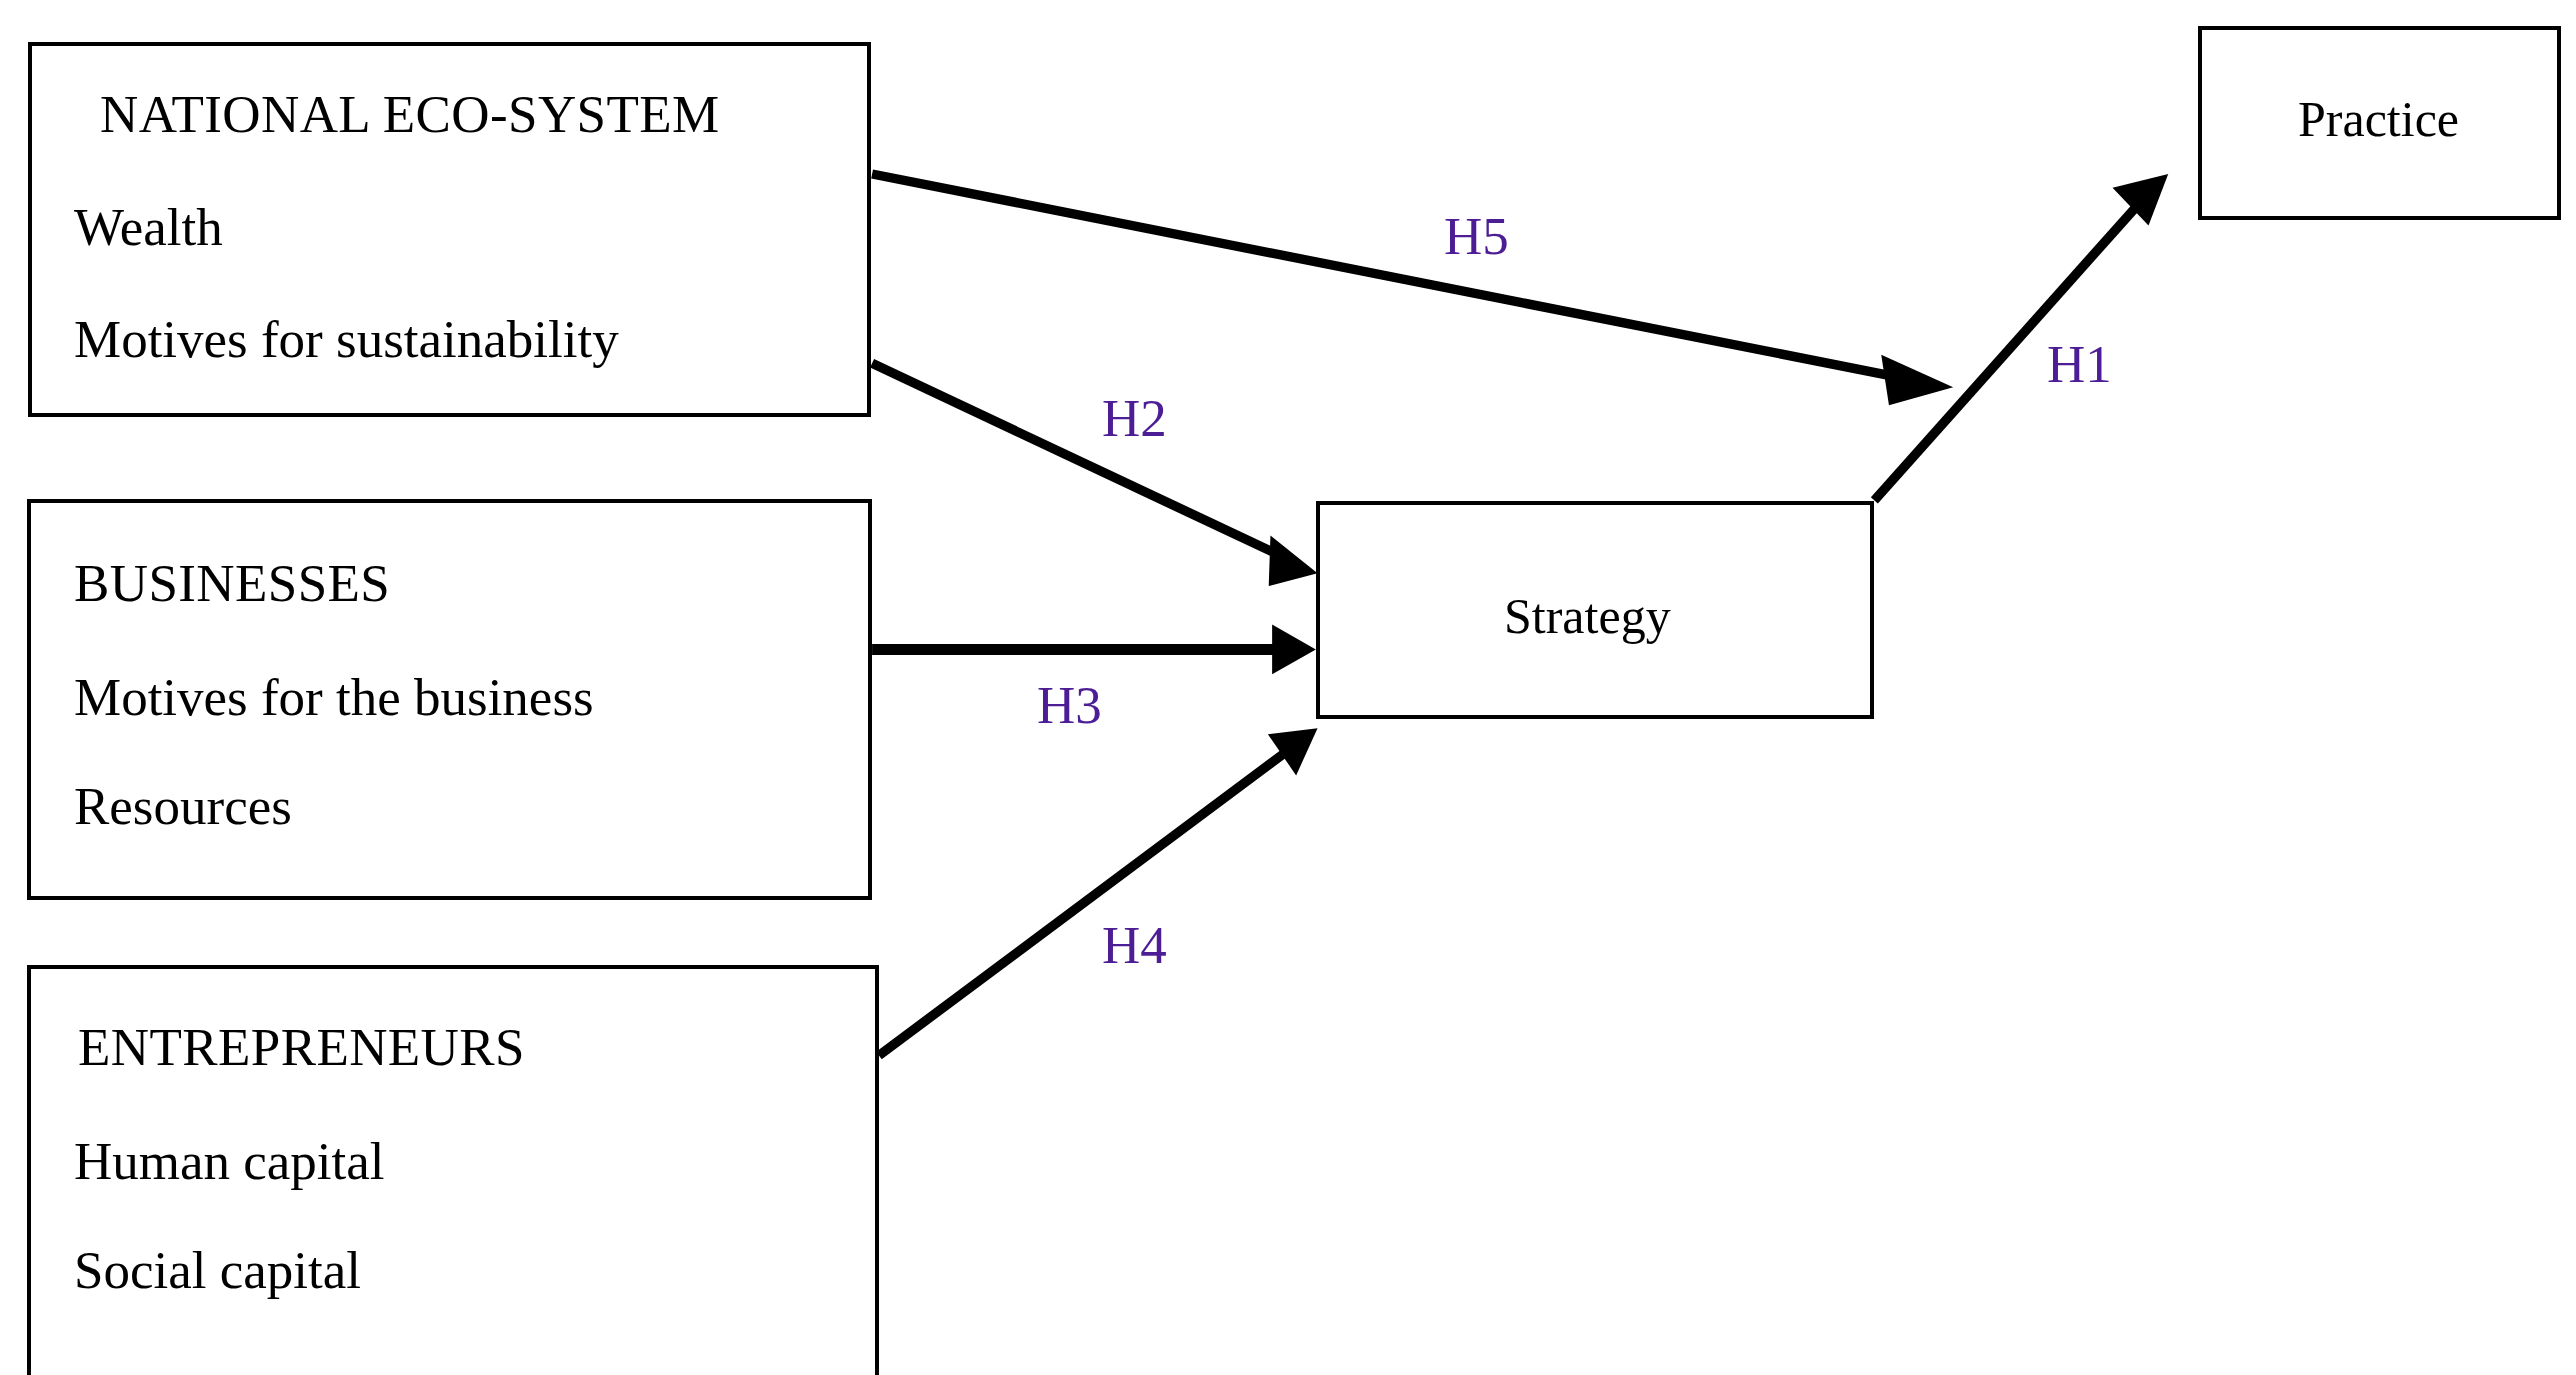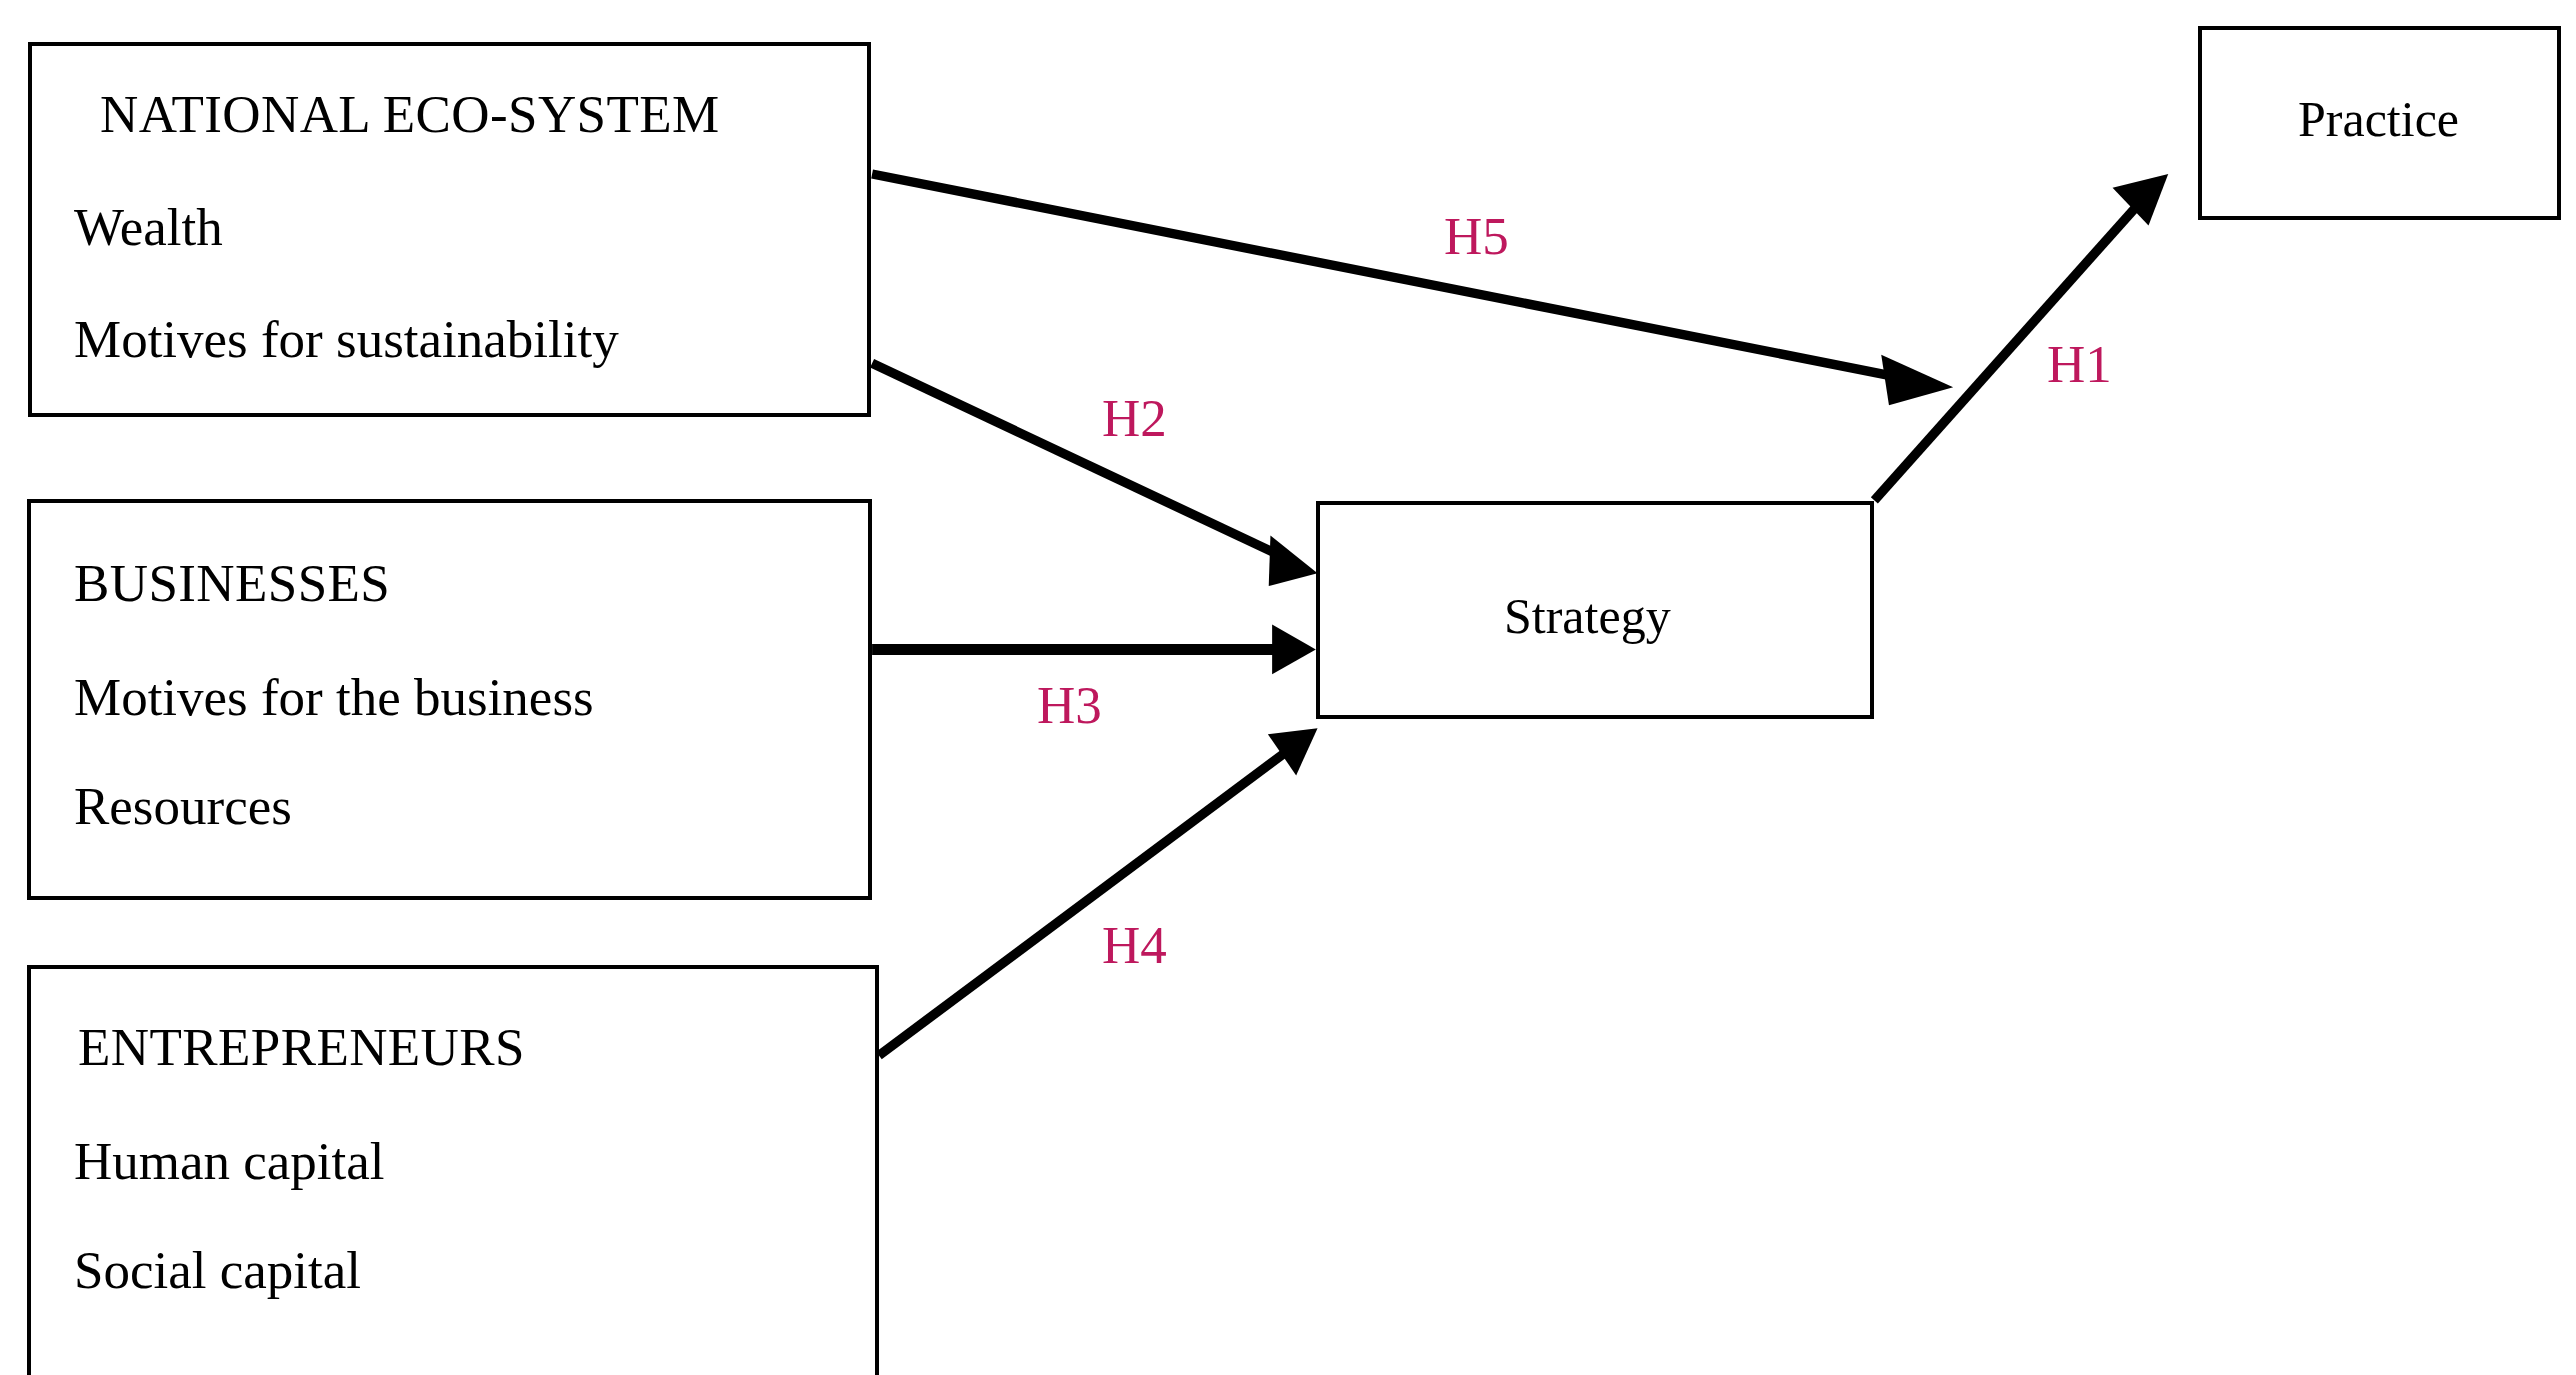--- a/index.html
+++ b/index.html
@@ -40,21 +40,21 @@
   .group-item {
     font-size: 53px;
   }
   .center-label {
     font-size: 50px;
   }
   .edge-label {
     position: absolute;
     font-family: "Liberation Serif", "DejaVu Serif", serif;
     font-size: 53px;
-    color: #be185d;
+    color: #4c1d95;
     white-space: nowrap;
     line-height: 1;
   }
   #edges-layer {
     position: absolute;
     left: 0;
     top: 0;
     width: 2576px;
     height: 1376px;
     pointer-events: none;

